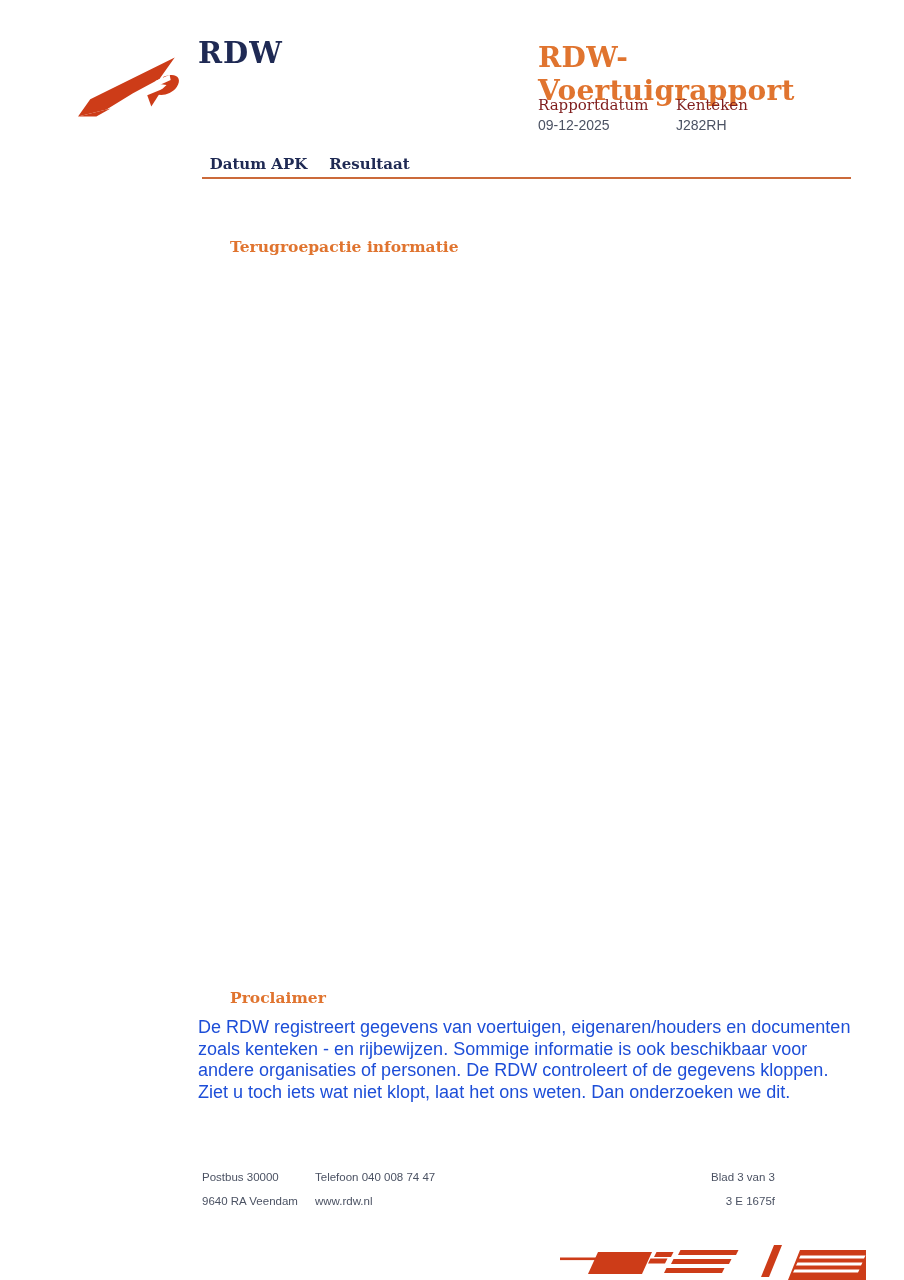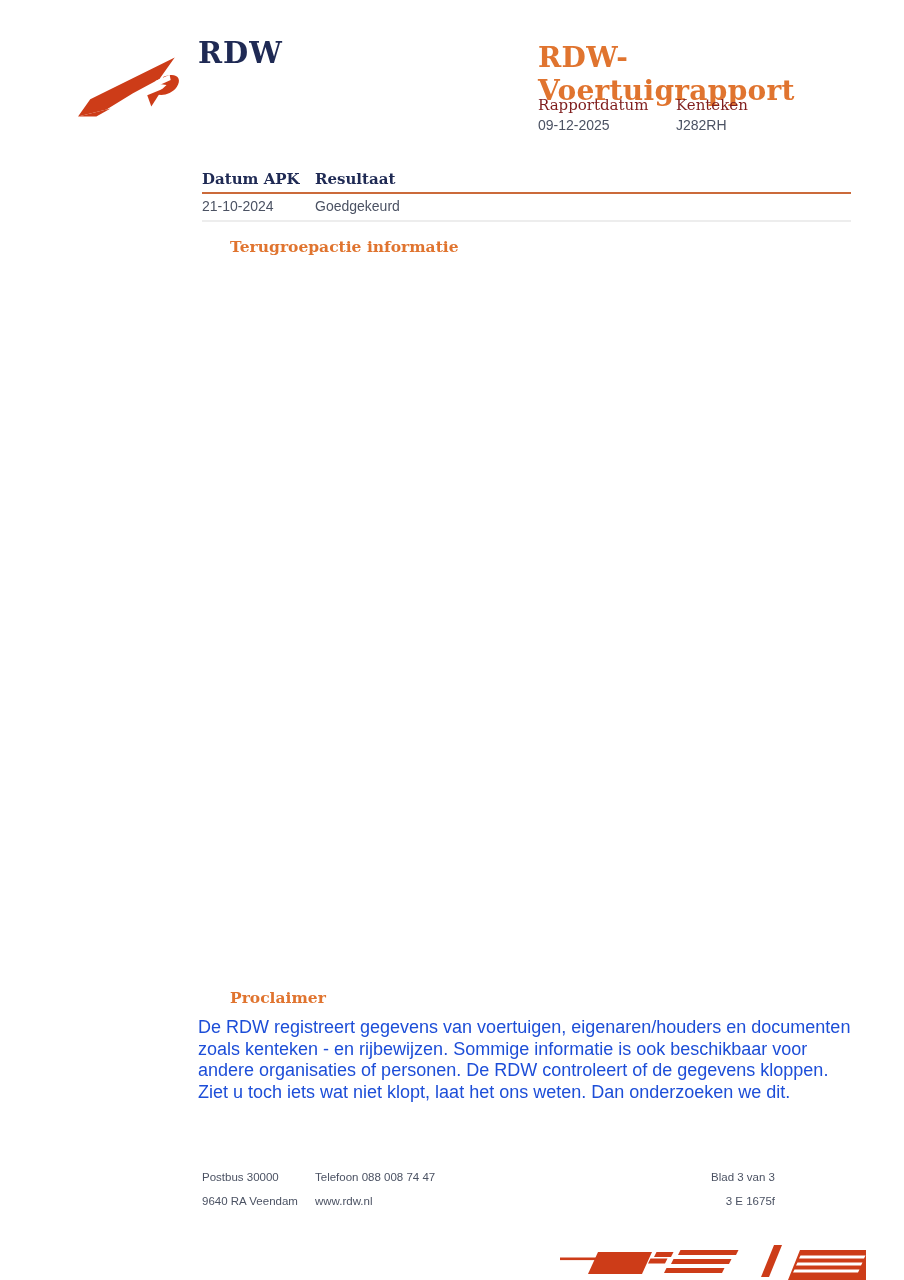--- a/index.html
+++ b/index.html
@@ -30,21 +30,21 @@
     color:#E0742F;
   }
   .meta-label {
     top:96px;
     font-family:"DejaVu Serif","Liberation Serif",serif;
     font-size:15px; font-weight:400; color:#7f1d1d;
   }
   .meta-value { top:117px; font-size:14px; color:#4B5263; }
 
   
-  .apk-table { left:164px; top:170px; width:649px; }
+  .apk-table { left:164px; top:155px; width:649px;text-align:center; }
   .apk-header {
     display:grid; grid-template-columns:113px 109px 1fr;
     font-family:"DejaVu Serif","Liberation Serif",serif;
     font-size:15px; font-weight:700; color:#1F2A54;
     padding-bottom:4px;
     border-bottom:2px solid #CB6A3A;
   }
   .apk-row {
     display:grid; grid-template-columns:113px 109px 1fr;
     font-size:14px; color:#4B5263;
@@ -103,34 +103,29 @@
   <div class="abs meta-label" style="left:500px">Rapportdatum</div>
   <div class="abs meta-label" style="left:638px">Kenteken</div>
   <div class="abs meta-value" style="left:500px">09-12-2025</div>
   <div class="abs meta-value" style="left:638px">J282RH</div>
 
   <div class="abs apk-table">
     <div class="apk-header">
       <span>Datum APK</span>
       <span>Resultaat</span>
     </div>
-    <div class="apk-row">
-      <span>21-10-2024</span>
-      <span>Goedgekeurd</span>
-      <span></span>
-    </div>
   </div>
 
   <div class="abs section-heading recall-heading">Terugroepactie informatie</div>
 
   <div class="abs section-heading proclaimer-heading">Proclaimer</div>
   <div class="abs proclaimer-body">De RDW registreert gegevens van voertuigen, eigenaren/houders en documenten zoals kenteken - en rijbewijzen. Sommige informatie is ook beschikbaar voor andere organisaties of personen. De RDW controleert of de gegevens kloppen. Ziet u toch iets wat niet klopt, laat het ons weten. Dan onderzoeken we dit.</div>
 
   <div class="abs footer-text f-r1 f-c1">Postbus 30000</div>
-  <div class="abs footer-text f-r1 f-c2">Telefoon 088 008 74 47</div>
+  <div class="abs footer-text f-r1 f-c2">Telefoon 040 008 74 47</div>
   <div class="abs footer-text f-r1 f-c3">Blad 3 van 3</div>
   <div class="abs footer-text f-r2 f-c1">9640 RA Veendam</div>
   <div class="abs footer-text f-r2 f-c2">www.rdw.nl</div>
   <div class="abs footer-text f-r2 f-c3">3 E 1675f</div>
 
   <div class="abs stripes-wrap">
     <svg width="384" height="37" viewBox="0 0 384 37" preserveAspectRatio="none">
       <g fill="#CD3C18">
         <rect x="2" y="14.5" width="60" height="2.6"></rect>
         <polygon points="30,31 84,31 94,9 40,9"></polygon>

